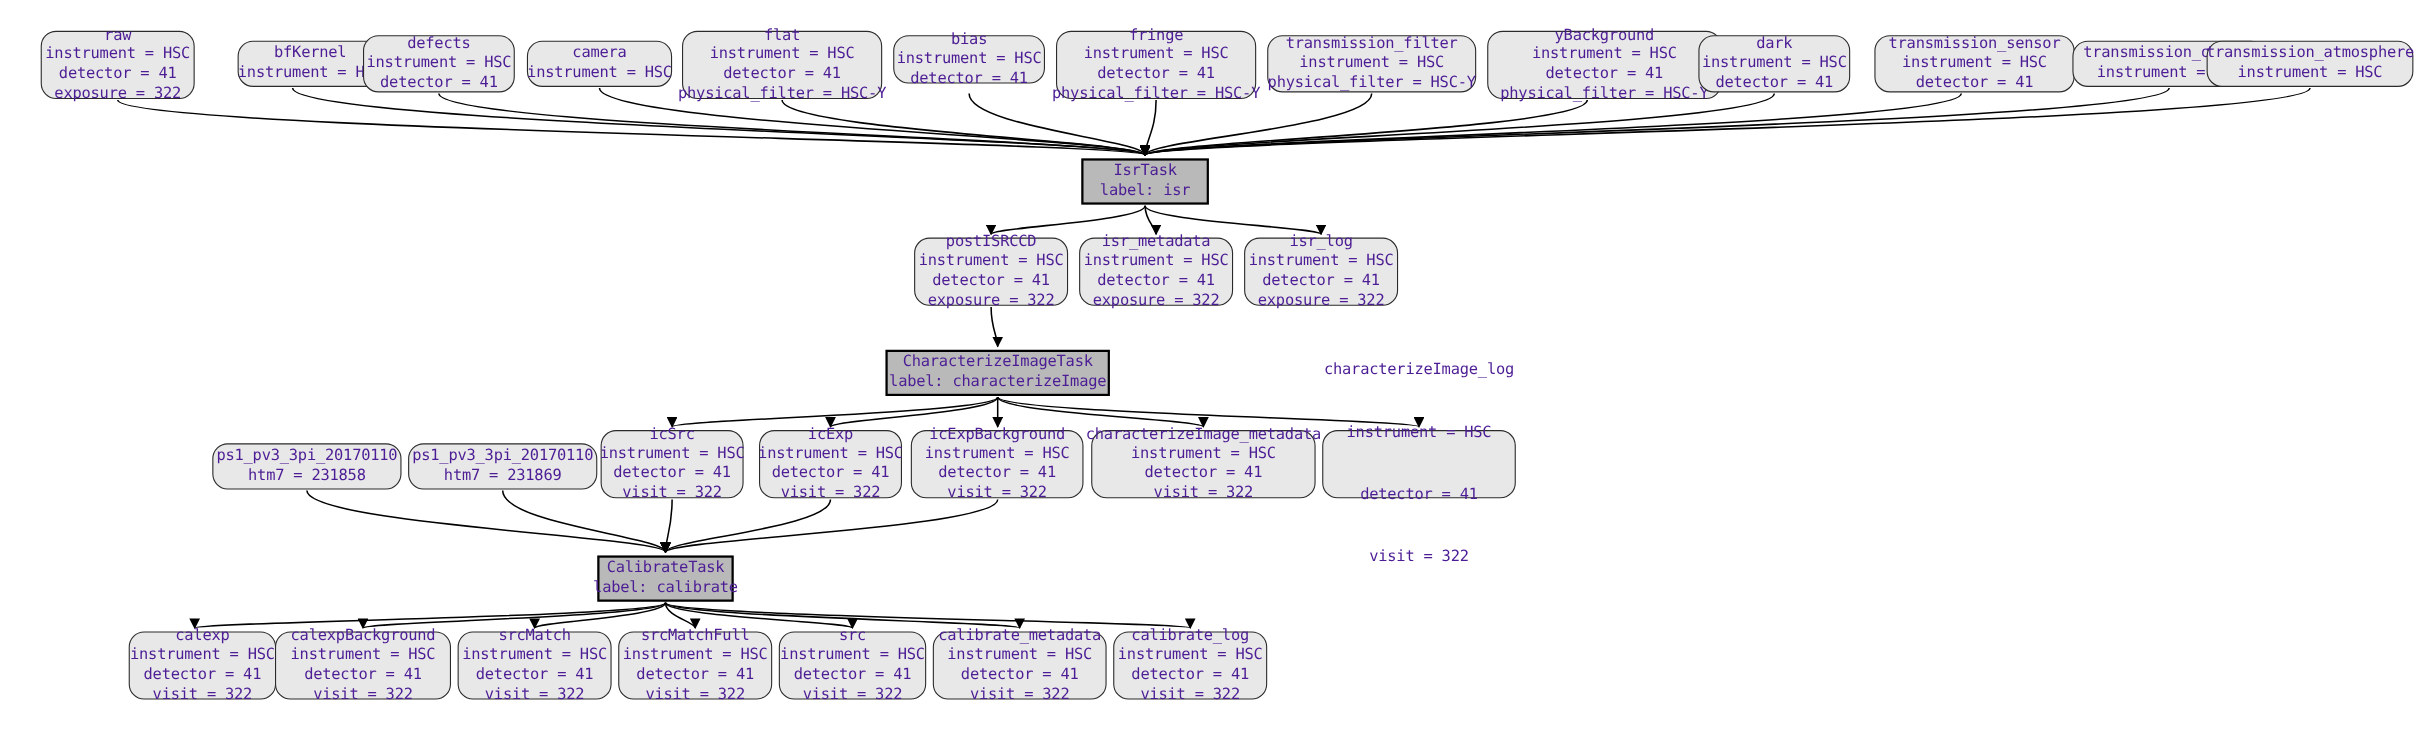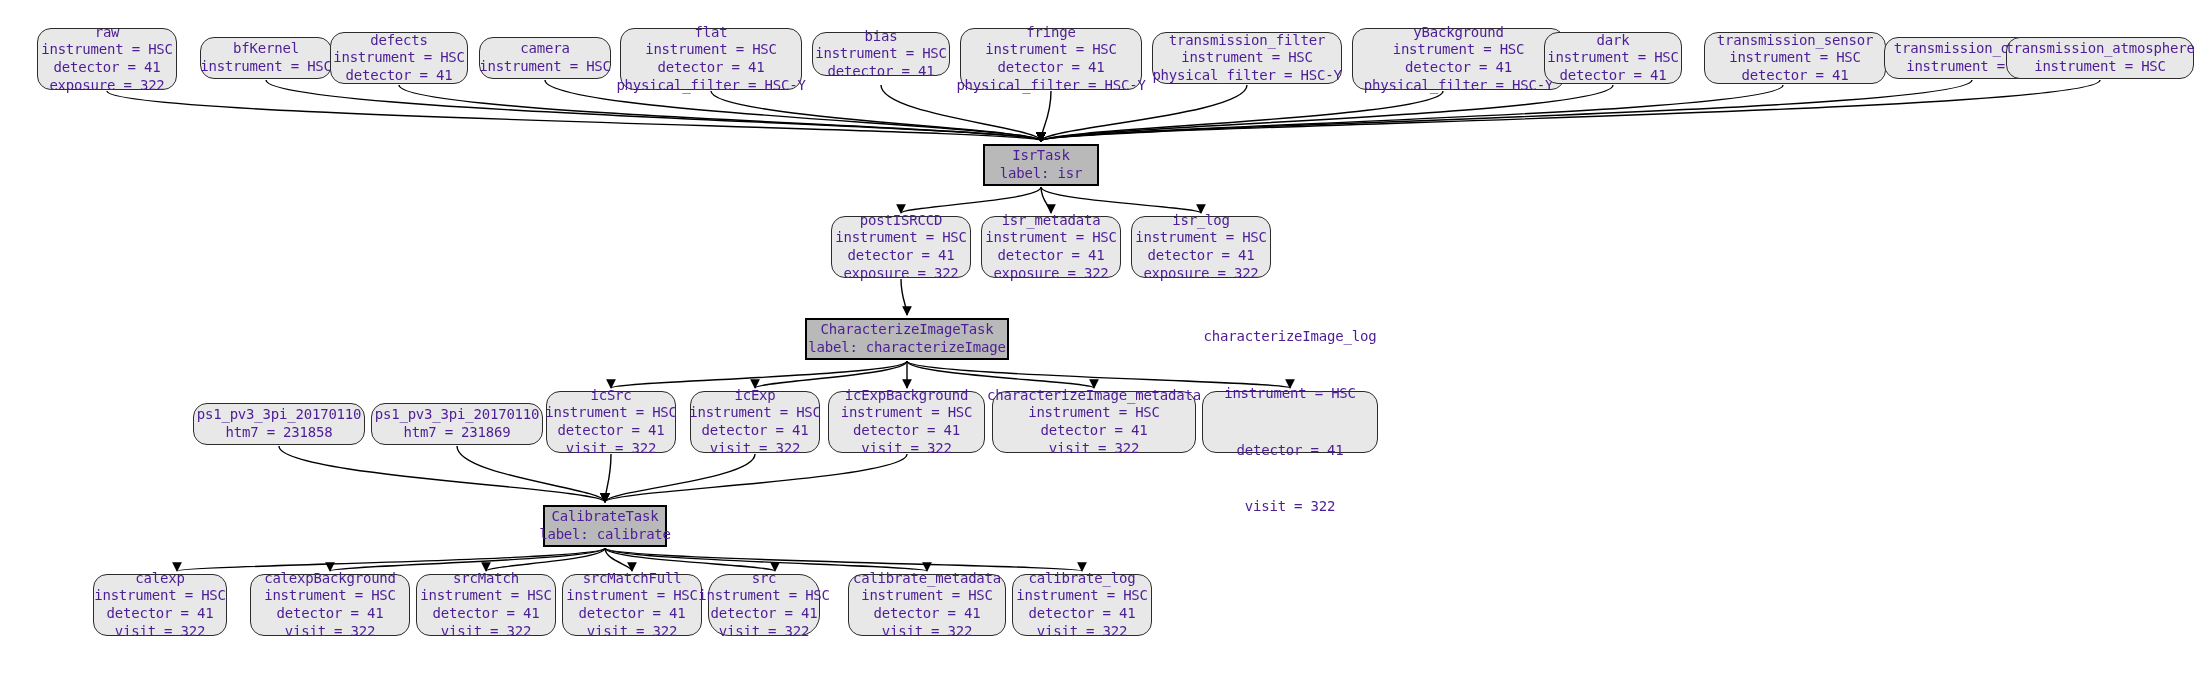--- a/index.html
+++ b/index.html
@@ -99,21 +99,21 @@
         <path d="M 605 548 C 605 560.65, 1082 565.25, 1082 571" fill="none" stroke="#000000" stroke-width="1.4" marker-end="url(#arrow)"></path>
       </g>
   </svg>
   <div id="nodes-layer">
       <div class="node" style="left: 37px; top: 28px; width: 140px; height: 62px;">
         <span class="line">raw</span>
         <span class="line">instrument = HSC</span>
         <span class="line">detector = 41</span>
         <span class="line">exposure = 322</span>
       </div>
-      <div class="node" style="left: 200px; top: 37px; width: 132px; height: 42px;">
+      <div class="node" style="left: 216px; top: 37px; width: 132px; height: 42px;">
         <span class="line">bfKernel</span>
         <span class="line">instrument = HSC</span>
       </div>
       <div class="node" style="left: 330px; top: 32px; width: 138px; height: 52px;">
         <span class="line">defects</span>
         <span class="line">instrument = HSC</span>
         <span class="line">detector = 41</span>
       </div>
       <div class="node" style="left: 479px; top: 37px; width: 132px; height: 42px;">
         <span class="line">camera</span>
@@ -226,21 +226,21 @@
         <span class="line">htm7 = 231858</span>
       </div>
       <div class="node" style="left: 371px; top: 403px; width: 172px; height: 42px;">
         <span class="line">ps1_pv3_3pi_20170110</span>
         <span class="line">htm7 = 231869</span>
       </div>
       <div class="node task" style="left: 543px; top: 505px; width: 124px; height: 42px;">
         <span class="line">CalibrateTask</span>
         <span class="line">label: calibrate</span>
       </div>
-      <div class="node" style="left: 93px; top: 574px; width: 134px; height: 62px;">
+      <div class="node" style="left: 117px; top: 574px; width: 134px; height: 62px;">
         <span class="line">calexp</span>
         <span class="line">instrument = HSC</span>
         <span class="line">detector = 41</span>
         <span class="line">visit = 322</span>
       </div>
       <div class="node" style="left: 250px; top: 574px; width: 160px; height: 62px;">
         <span class="line">calexpBackground</span>
         <span class="line">instrument = HSC</span>
         <span class="line">detector = 41</span>
         <span class="line">visit = 322</span>
@@ -250,21 +250,21 @@
         <span class="line">instrument = HSC</span>
         <span class="line">detector = 41</span>
         <span class="line">visit = 322</span>
       </div>
       <div class="node" style="left: 562px; top: 574px; width: 140px; height: 62px;">
         <span class="line">srcMatchFull</span>
         <span class="line">instrument = HSC</span>
         <span class="line">detector = 41</span>
         <span class="line">visit = 322</span>
       </div>
-      <div class="node" style="left: 708px; top: 574px; width: 112px; height: 62px; border-radius: 21px;">
+      <div class="node" style="left: 708px; top: 574px; width: 134px; height: 62px;">
         <span class="line">src</span>
         <span class="line">instrument = HSC</span>
         <span class="line">detector = 41</span>
         <span class="line">visit = 322</span>
       </div>
       <div class="node" style="left: 848px; top: 574px; width: 158px; height: 62px;">
         <span class="line">calibrate_metadata</span>
         <span class="line">instrument = HSC</span>
         <span class="line">detector = 41</span>
         <span class="line">visit = 322</span>

